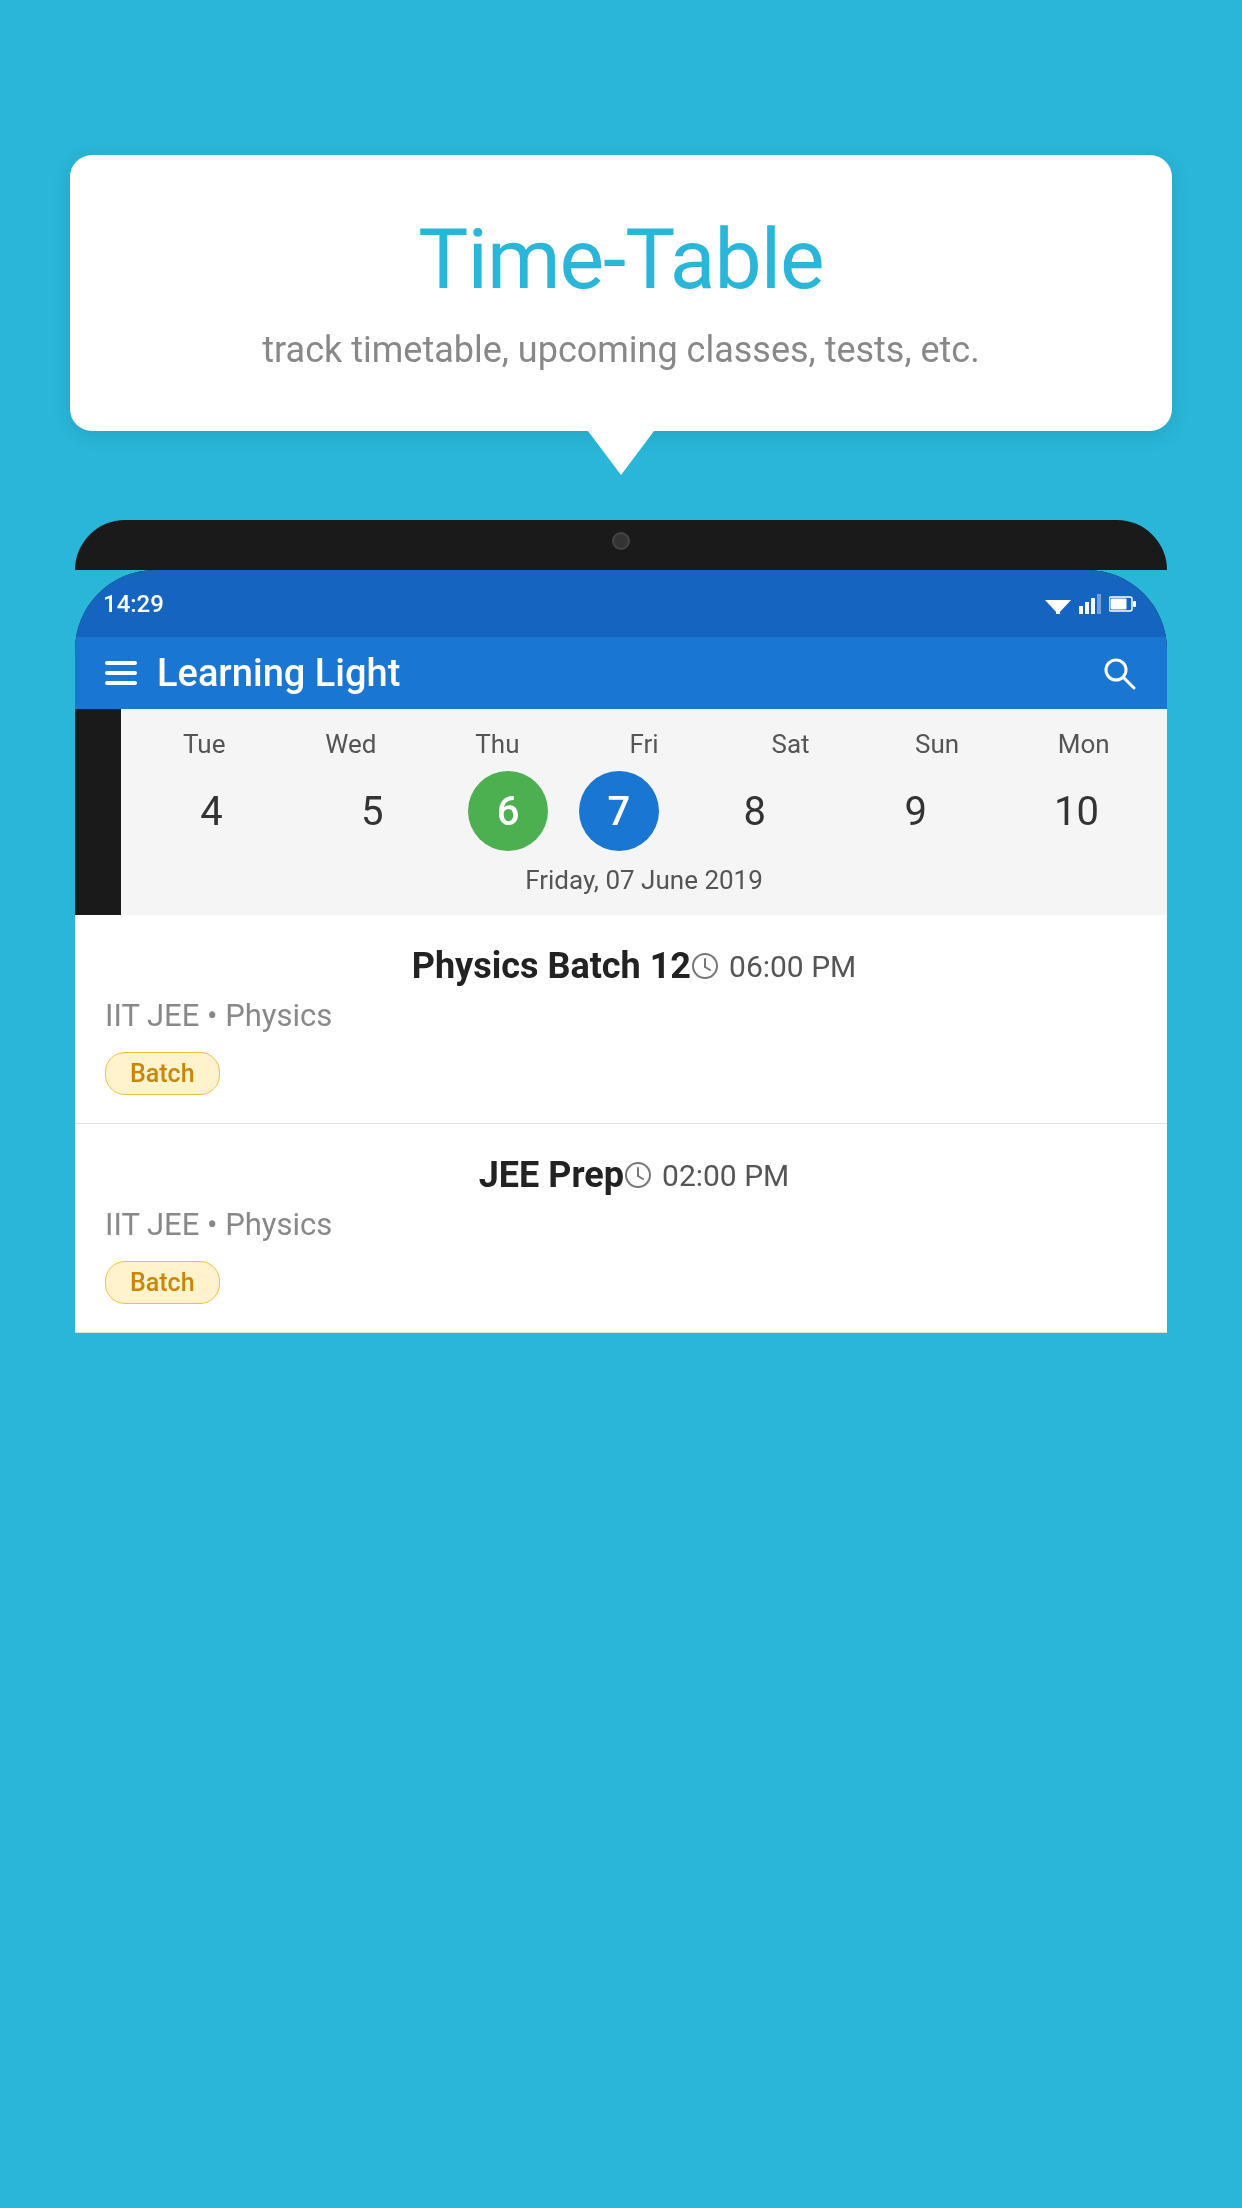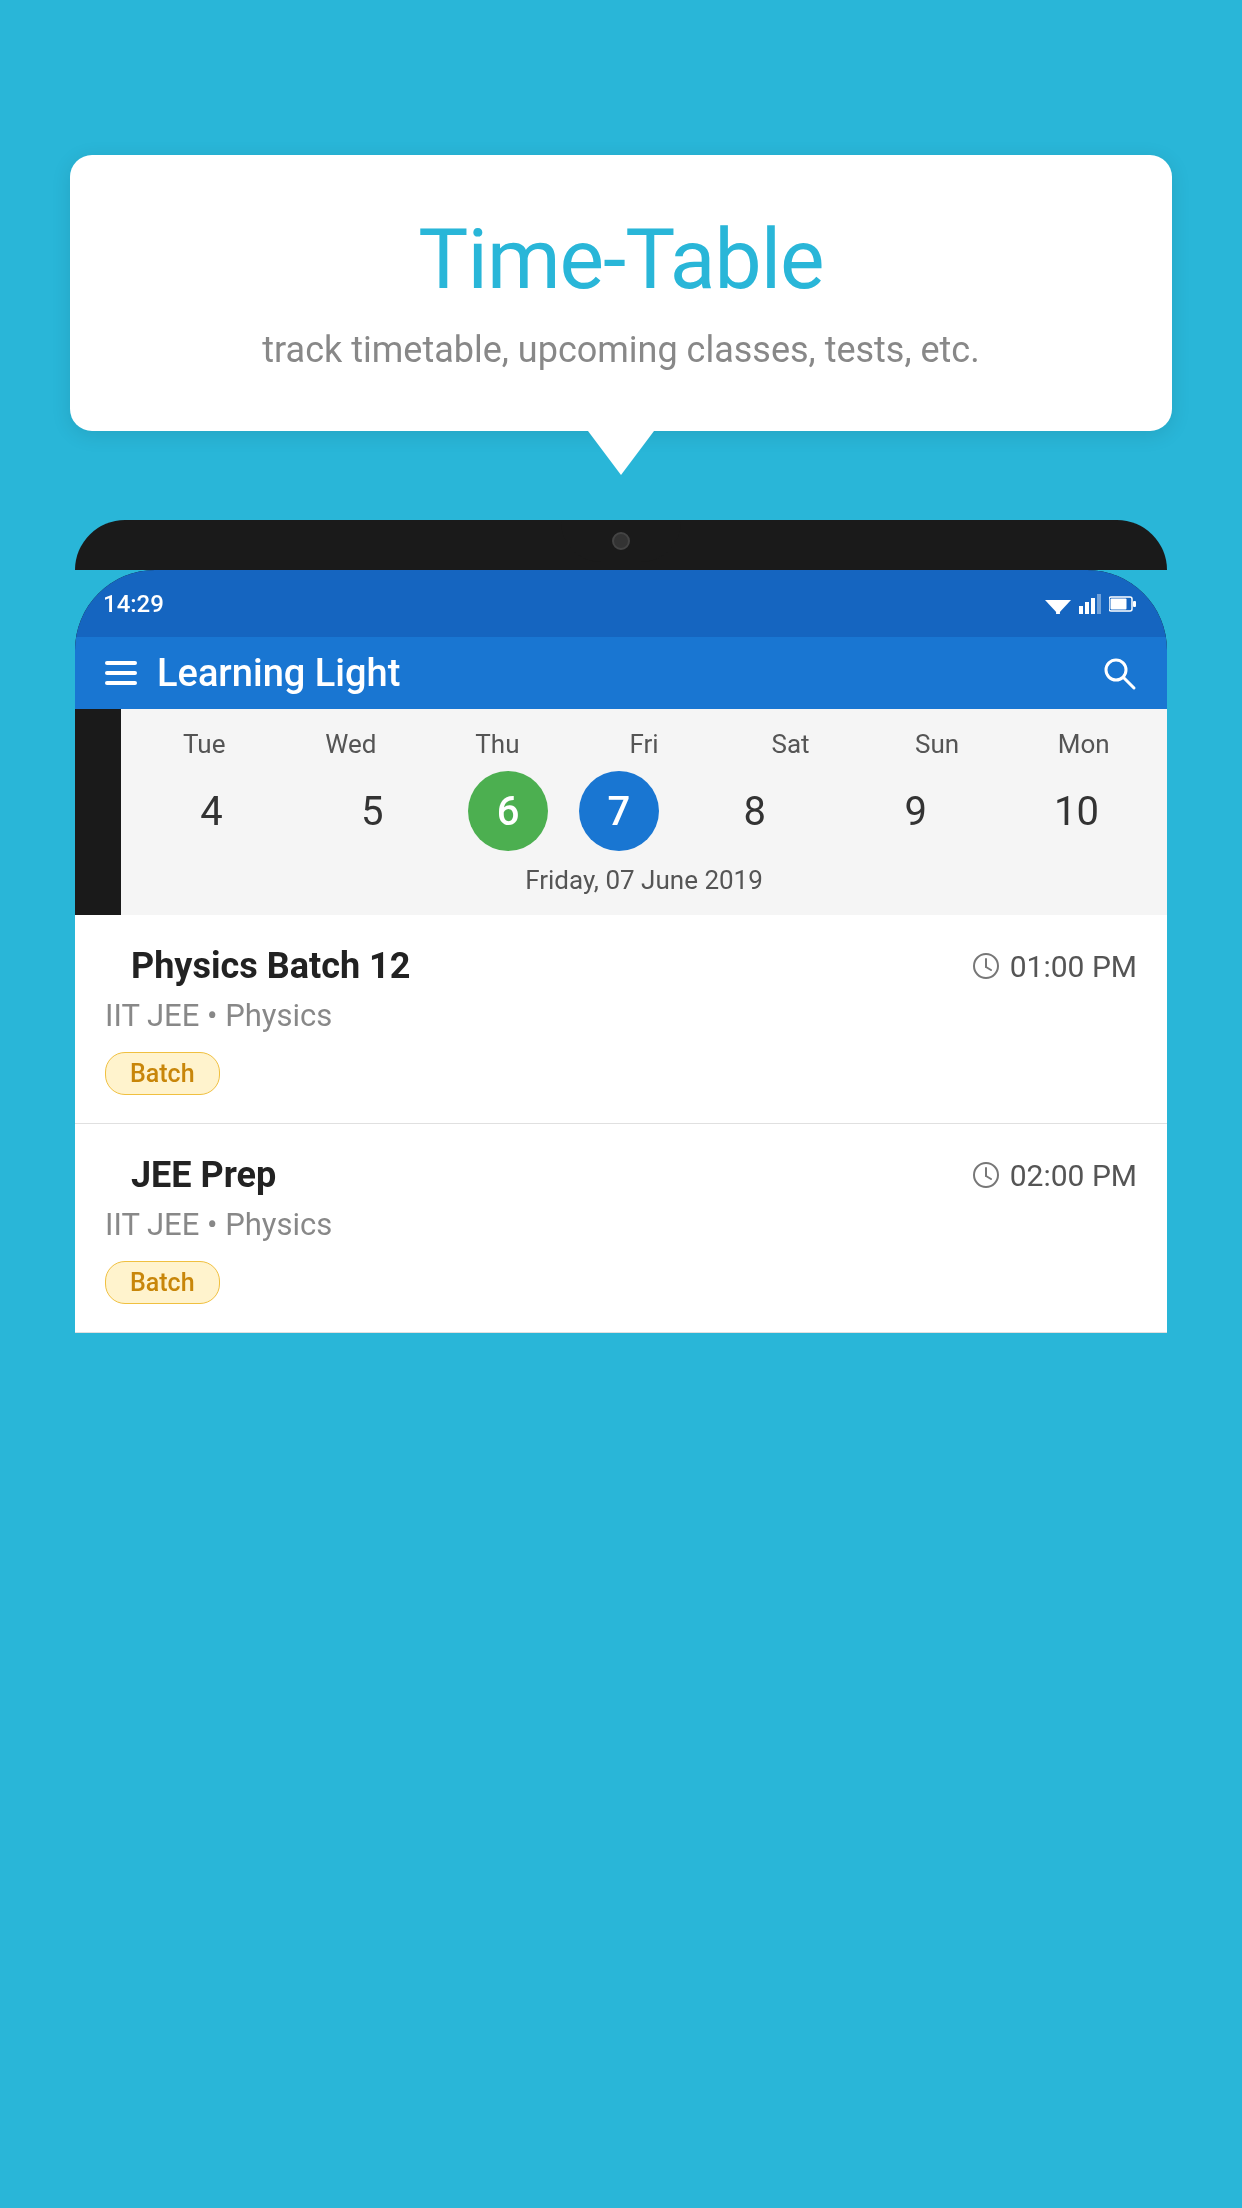--- a/index.html
+++ b/index.html
@@ -206,21 +206,21 @@
     }
 
     .schedule-item {
       padding: 30px 30px 28px;
       border-bottom: 1px solid #e0e0e0;
       background: white;
     }
 
     .schedule-item-header {
       display: flex;
-      justify-content: space-between;
+      justify-content: center;
       align-items: center;
       margin-bottom: 10px;
       margin-left: 26px;
     }
 
     .class-name {
       font-size: 36px;
       font-weight: 700;
       color: #222;
     }
@@ -350,21 +350,21 @@
 
       <div class="schedule-item">
         <div class="schedule-item-header">
           <span class="class-name">Physics Batch 12</span>
           <div class="class-time">
             <svg width="28" height="28" viewBox="0 0 28 28" fill="none">
               <circle cx="14" cy="14" r="12" stroke="#777" stroke-width="2"></circle>
               <line x1="14" y1="7" x2="14" y2="15" stroke="#777" stroke-width="2" stroke-linecap="round"></line>
               <line x1="14" y1="15" x2="19" y2="18" stroke="#777" stroke-width="2" stroke-linecap="round"></line>
             </svg>
-            <span>01:00 PM</span>
+            <span>06:00 PM</span>
           </div>
         </div>
         <div class="class-subtitle">IIT JEE • Physics</div>
         <span class="batch-badge">Batch</span>
       </div>
 
       <div class="schedule-item">
         <div class="schedule-item-header">
           <span class="class-name">JEE Prep</span>
           <div class="class-time">

